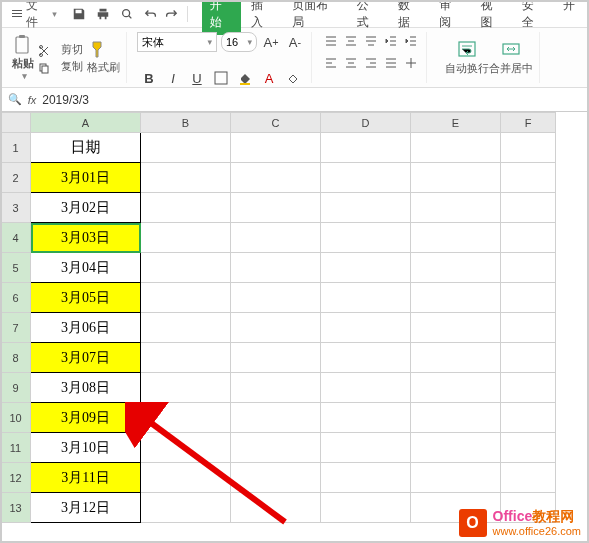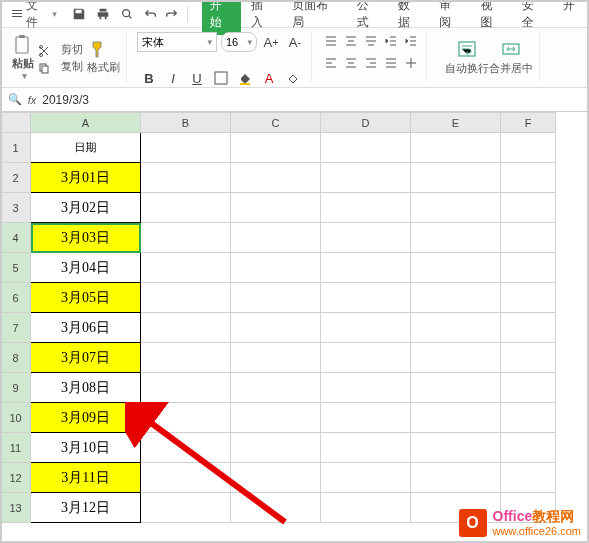--- a/index.html
+++ b/index.html
@@ -69,21 +69,21 @@
     .row-header.active { background: #d0e8d0; }
     .cell { height: 30px; font-size: 14px; text-align: center; background: #fff; }
     .col-A { width: 110px; }
     .col-B { width: 90px; }
     .col-C { width: 90px; }
     .col-D { width: 90px; }
     .col-E { width: 90px; }
     .col-F { width: 55px; }
     
     .data-cell { border: 1px solid #000 !important; font-family: "SimSun", serif; }
-    .header-cell { border: 1px solid #000 !important; font-family: Liberation Sans, sans-serif; font-size: 11px; }
+    .header-cell { border: 1px solid #000 !important; font-family: Liberation Sans, sans-serif; font-size: 15px; }
     .yellow { background: #ffff00 !important; }
     .selected-cell { outline: 2px solid #2fa84f; outline-offset: -2px; }
     
     
     .arrow-svg { position: absolute; top: 290px; left: 125px; pointer-events: none; }
     
     
     .watermark { position: absolute; bottom: 6px; right: 8px; display: flex; align-items: center; gap: 6px; }
     .wm-icon { width: 28px; height: 28px; background: #eb3c00; border-radius: 3px; display: flex; align-items: center; justify-content: center; color: #fff; font-weight: bold; font-size: 16px; }
     .wm-text { display: flex; flex-direction: column; line-height: 1.1; }

